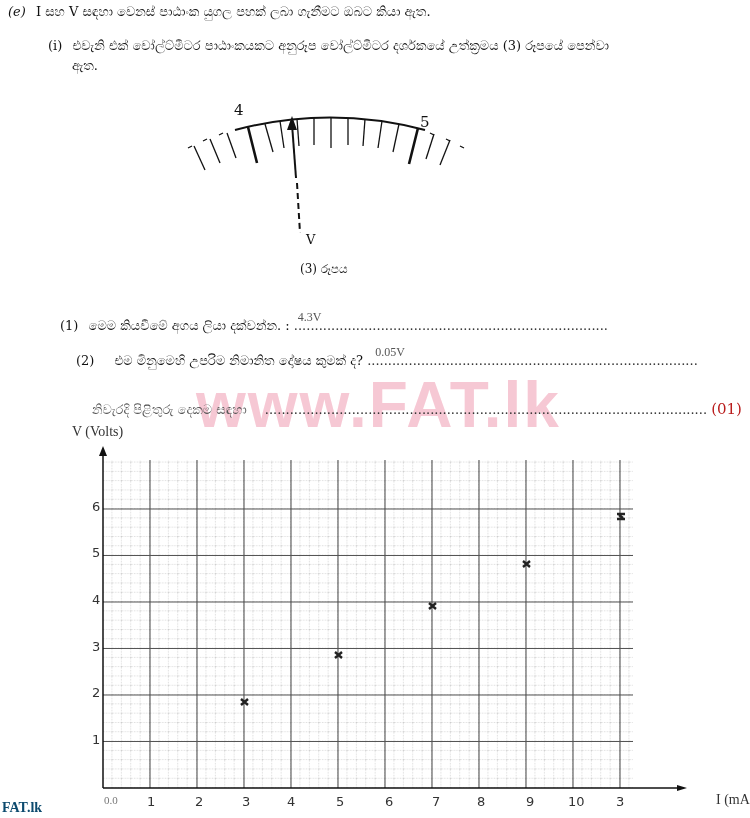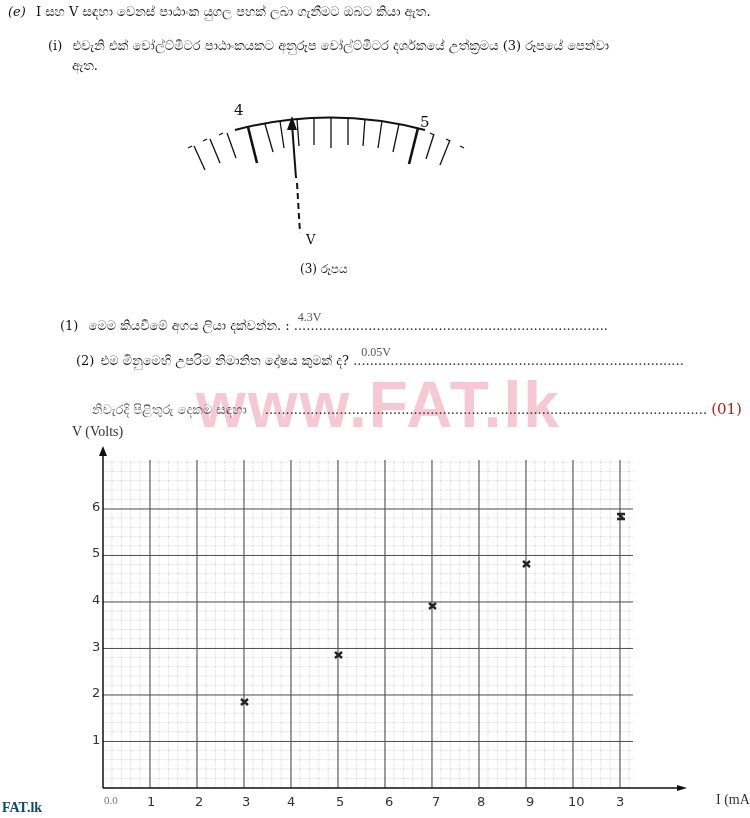--- a/index.html
+++ b/index.html
@@ -67,21 +67,21 @@
 <div class="abs q-line" style="left:60px;top:318px;">
   <span>(1)</span>
   <span style="margin-left:6px;">මෙම කියවීමේ අගය ලියා දක්වන්න. :</span>
   <span style="position:relative;display:inline-block;">
     <span class="dots">............................................................................</span>
     <span class="hand" style="position:absolute;left:4px;top:-8px;">4.3V</span>
   </span>
 </div>
 <div class="abs q-line" style="left:76px;top:353px;">
   <span>(2)</span>
-  <span style="margin-left:2px;">එම මිනුමෙහි උපරිම නිමානිත දෝෂය කුමක් ද?</span>
+  <span style="margin-left:16px;">එම මිනුමෙහි උපරිම නිමානිත දෝෂය කුමක් ද?</span>
   <span style="position:relative;display:inline-block;">
     <span class="dots">................................................................................</span>
     <span class="hand" style="position:absolute;left:8px;top:-8px;">0.05V</span>
   </span>
 </div>
 
 <div class="abs watermark" style="left:196px;top:368px;">www.FAT.lk</div>
 
 <div class="abs q-line" style="left:92px;top:400px;color:#555;">
   <span>නිවැරදි පිළිතුරු දෙකම සඳහා</span>

